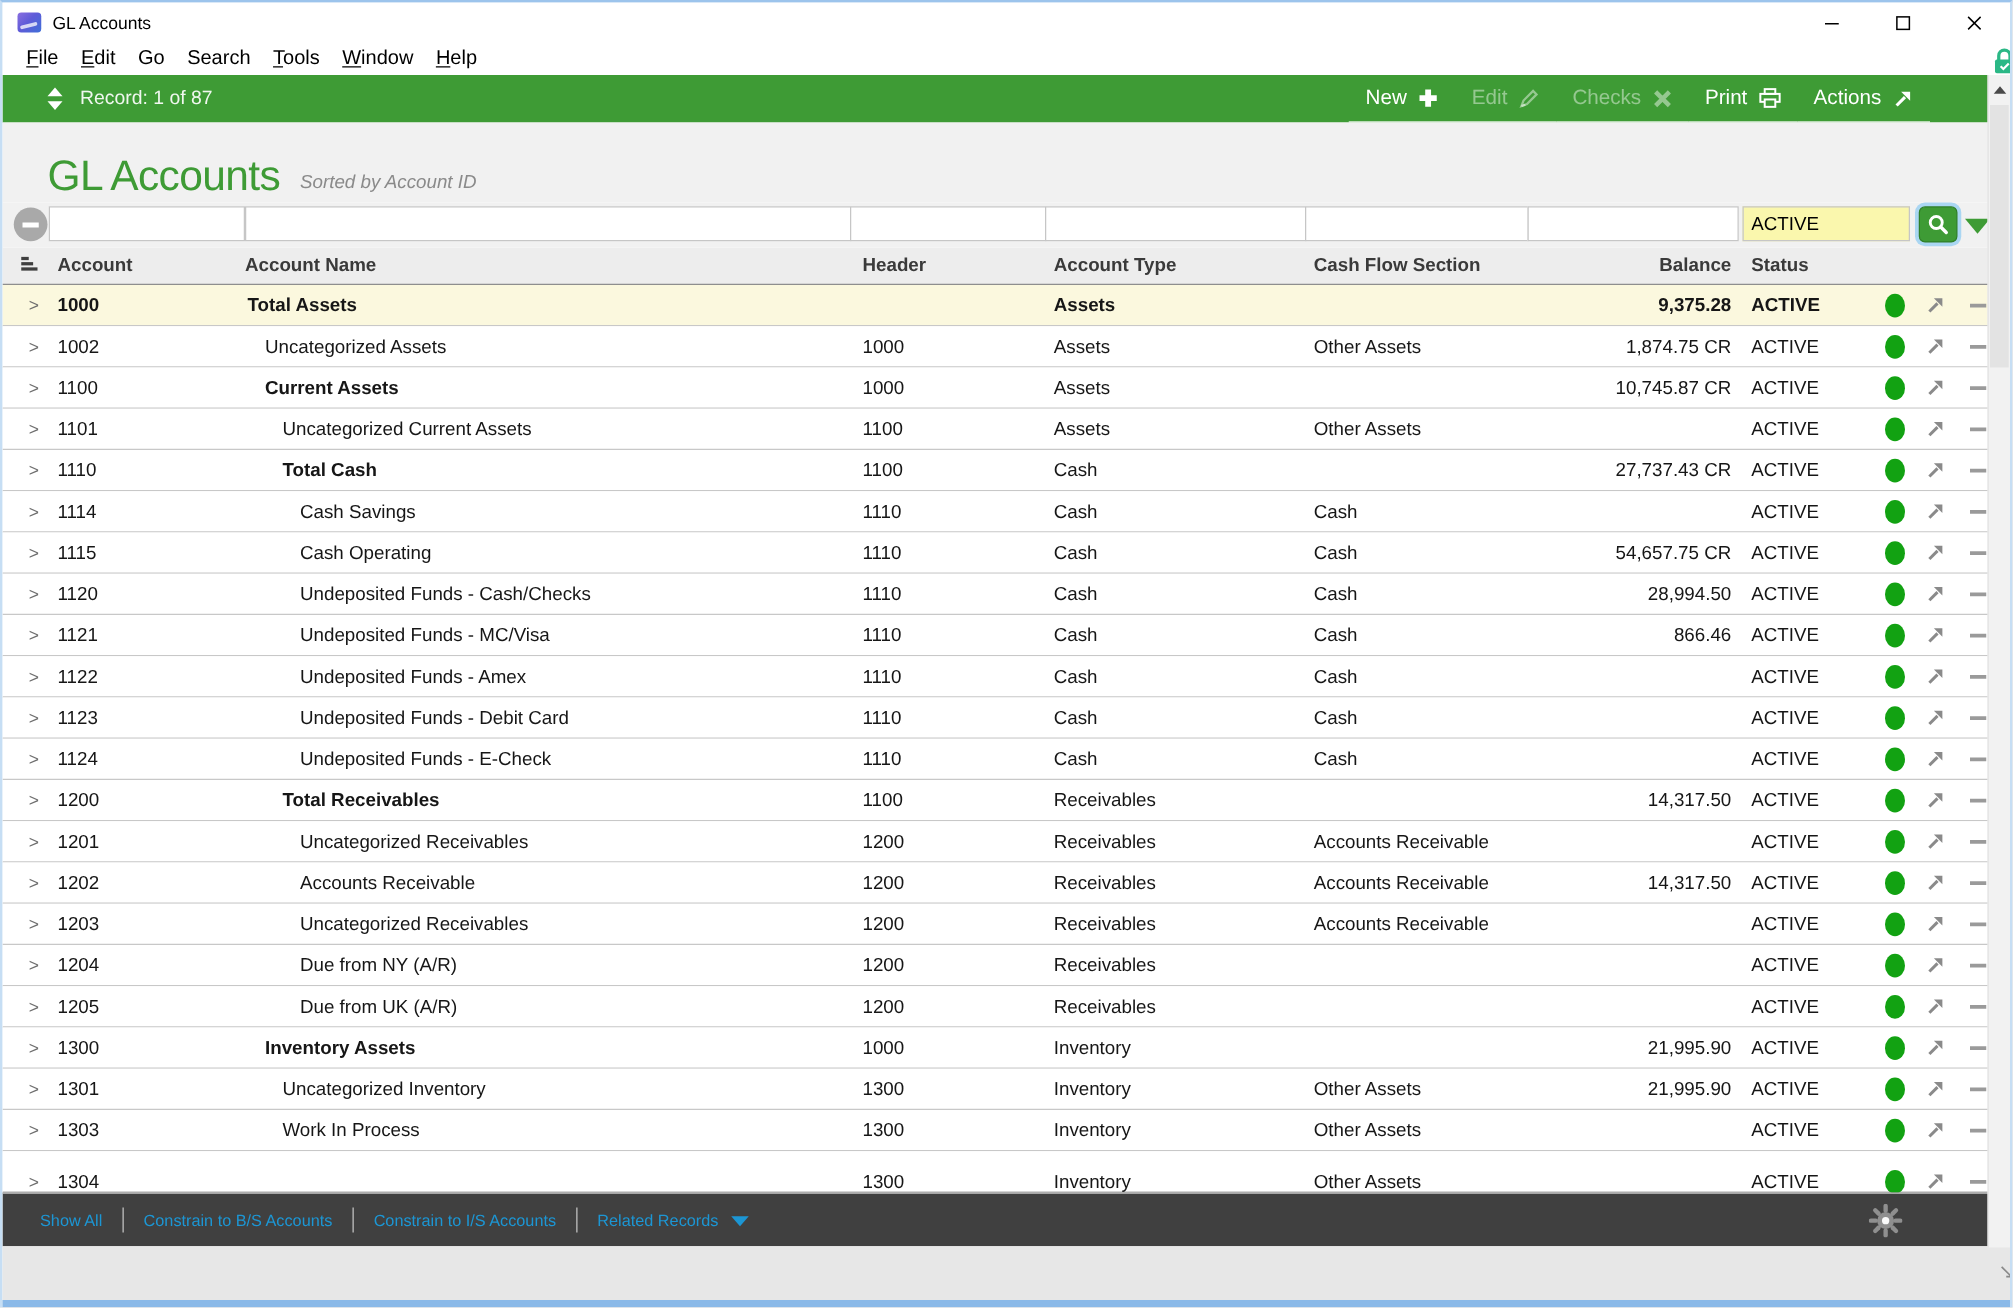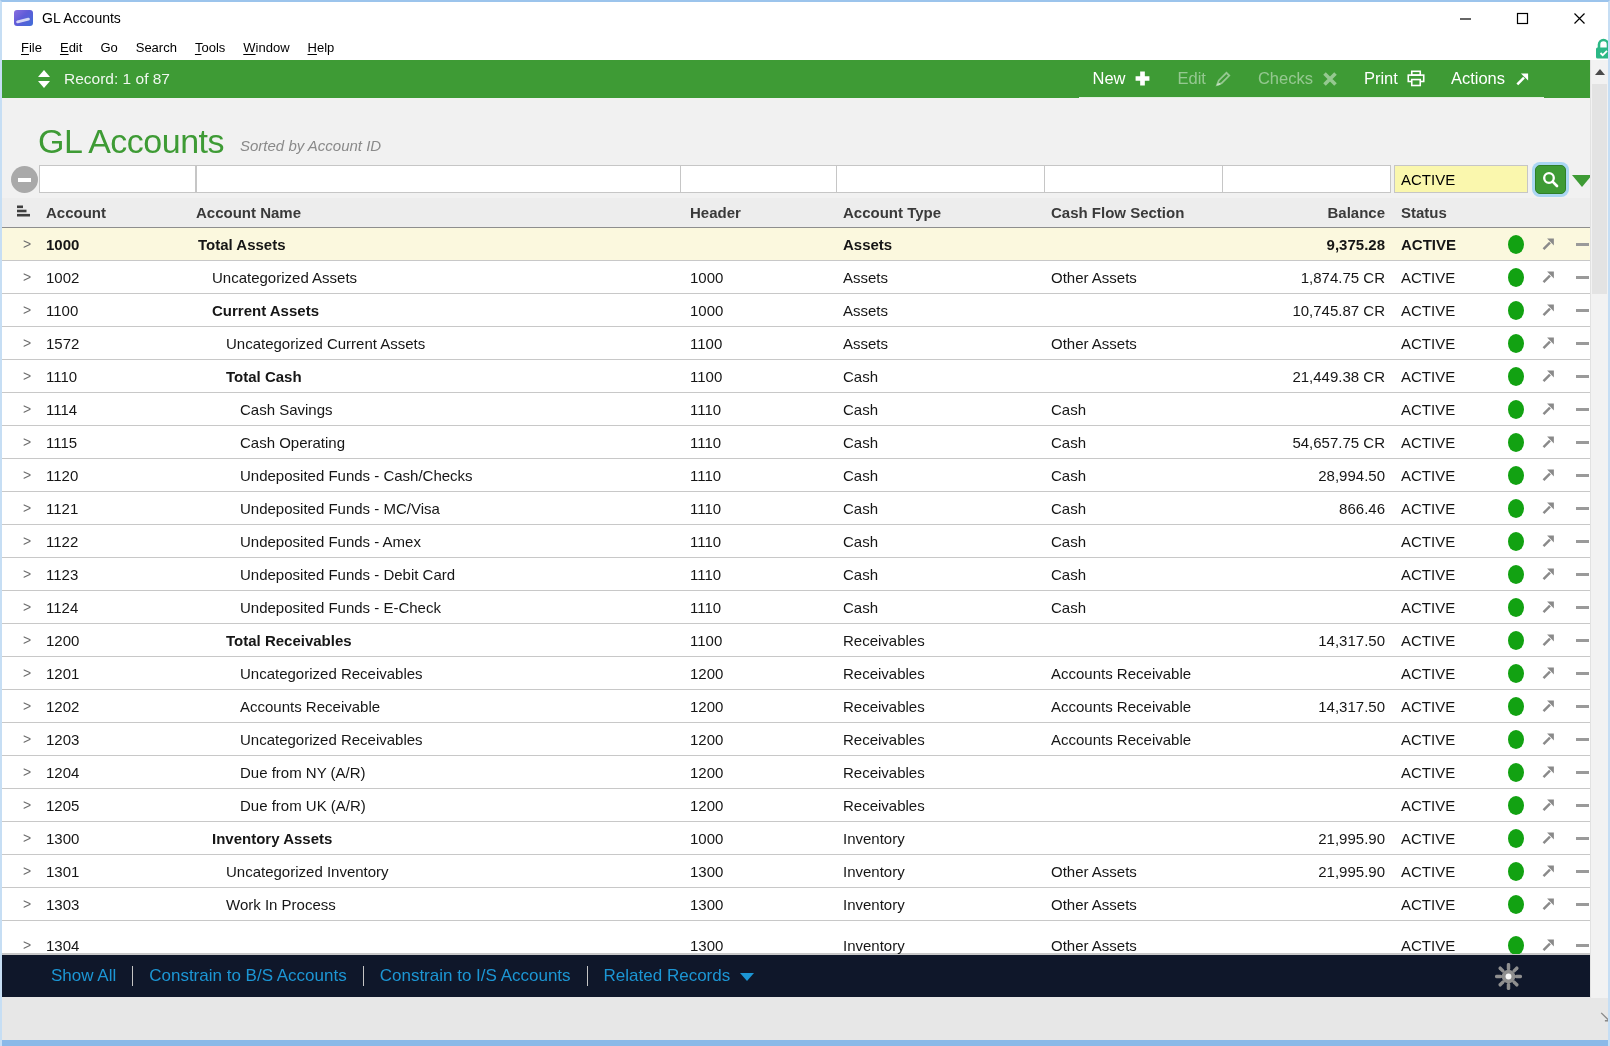--- a/index.html
+++ b/index.html
@@ -12,21 +12,21 @@
   
   .titlebar{height:32px; display:flex; align-items:center; padding-left:12px; background:#fff;}
   .app-icon{width:19px; height:16px; border-radius:3px; margin-right:9px;
     background:linear-gradient(135deg,#8a6fe0 0%,#5f5bd8 45%,#3f6fd8 100%); position:relative;}
   .app-icon::after{content:""; position:absolute; left:2px; top:9px; width:14px; height:3px;
     background:rgba(255,255,255,.75); border-radius:2px; transform:rotate(-14deg);}
   .win-title{font-size:14px; color:#000;}
   .win-controls{margin-left:auto; display:flex; height:100%;}
   .wc{width:57px; height:100%; display:flex; align-items:center; justify-content:center;}
   
-  .menubar{height:26px; display:flex; align-items:center; padding-left:10px; background:#fff; font-size:13px;}
+  .menubar{height:26px; display:flex; align-items:center; padding-left:10px; background:#fff; font-size:16px;}
   .menu-item{padding:0 9px; color:#000;}
   .menu-item u{text-underline-offset:2px;}
   .lock{position:absolute; top:35px; right:-7px; width:22px; height:24px; z-index:5;}
   
   .toolbar{height:38px; width:1592px; background:var(--accent,#3e9b35); display:flex; align-items:center; color:#fff;}
   .rec-nav{display:flex; align-items:center; margin-left:36px;}
   .updown{display:flex; flex-direction:column; gap:4px; margin-right:14px;}
   .tri-up{width:0;height:0;border-left:6px solid transparent;border-right:6px solid transparent;border-bottom:7px solid #fff;}
   .tri-dn{width:0;height:0;border-left:6px solid transparent;border-right:6px solid transparent;border-top:7px solid #fff;}
   .rec-label{font-size:15.5px; color:rgba(255,255,255,.92);}
@@ -69,22 +69,22 @@
   .c{white-space:nowrap; overflow:hidden;}
   .c.b{font-weight:bold;}
   .c.bal{text-align:right; padding-right:7px;}
   .c.st{padding-left:9px;}
   .c.type,.c.cf{padding-left:3px;}
   .icons{display:flex; align-items:center; height:100%;}
   .dot{width:16px; height:19px; border-radius:50%; background:var(--dot,#12a212); margin-left:44px;}
   .goarr{margin-left:16px; display:flex;}
   .dash{width:13px; height:3px; background:#9a9a9a; margin-left:19px;}
   
-  .footer{position:relative; height:43px; width:1592px; background:#0f172a; border-top:1px solid #c9c9c9;
-    box-sizing:border-box; display:flex; align-items:center; padding-left:49px; font-size:17px;}
+  .footer{position:relative; height:43px; width:1592px; background:#404040; border-top:1px solid #c9c9c9;
+    box-sizing:border-box; display:flex; align-items:center; padding-left:30px; font-size:13px;}
   .flink{color:var(--link,#1c96d4);}
   .sep{width:1px; height:20px; background:#c4c4c4; margin:0 16px;}
   .rr-caret{display:inline-block; width:0; height:0; border-left:7px solid transparent;
     border-right:7px solid transparent; border-top:8px solid var(--link,#1c96d4); margin-left:10px; vertical-align:middle;}
   .gear{position:absolute; right:72px; top:8px;}
   .graystrip{position:relative; height:43px; width:1610px; background:#e7e7e7; margin-left:-2px;}
   .resize-grip{position:absolute; right:-2px; top:10px; color:#8a8a8a; font-size:16px; font-family:"DejaVu Sans",sans-serif;}
   .bluestrip{height:6px; width:1610px; background:#8ab9e8; margin-left:-2px;}
   
   .vscroll{position:absolute; top:58px; right:0; width:17px; height:938px; background:#f2f2f2; border-left:1px solid #e2e2e2;}
@@ -292,21 +292,21 @@
         <svg width="17" height="16" viewBox="0 0 16 16">
           <path d="M3 13.2 L9.5 6.7" stroke="#8a8a8a" stroke-width="2.4"></path>
           <polygon points="6.6,2.6 13.4,2.6 13.4,9.4" fill="#8a8a8a"></polygon>
         </svg>
       </span>
       <span class="dash"></span>
     </span>
   </div>
       <div class="trow grid">
     <span class="chev">&gt;</span>
-    <span class="c acct">1572</span>
+    <span class="c acct">1101</span>
     <span class="c name" style="padding-left: 30px;">Uncategorized Current Assets</span>
     <span class="c hdr">1100</span>
     <span class="c type">Assets</span>
     <span class="c cf">Other Assets</span>
     <span class="c bal"></span>
     <span class="c st">ACTIVE</span>
     <span class="icons">
       <span class="dot"></span>
       <span class="goarr">
         <svg width="17" height="16" viewBox="0 0 16 16">
@@ -317,21 +317,21 @@
       <span class="dash"></span>
     </span>
   </div>
       <div class="trow grid">
     <span class="chev">&gt;</span>
     <span class="c acct">1110</span>
     <span class="c name b" style="padding-left: 30px;">Total Cash</span>
     <span class="c hdr">1100</span>
     <span class="c type">Cash</span>
     <span class="c cf"></span>
-    <span class="c bal">21,449.38 CR</span>
+    <span class="c bal">27,737.43 CR</span>
     <span class="c st">ACTIVE</span>
     <span class="icons">
       <span class="dot"></span>
       <span class="goarr">
         <svg width="17" height="16" viewBox="0 0 16 16">
           <path d="M3 13.2 L9.5 6.7" stroke="#8a8a8a" stroke-width="2.4"></path>
           <polygon points="6.6,2.6 13.4,2.6 13.4,9.4" fill="#8a8a8a"></polygon>
         </svg>
       </span>
       <span class="dash"></span>

